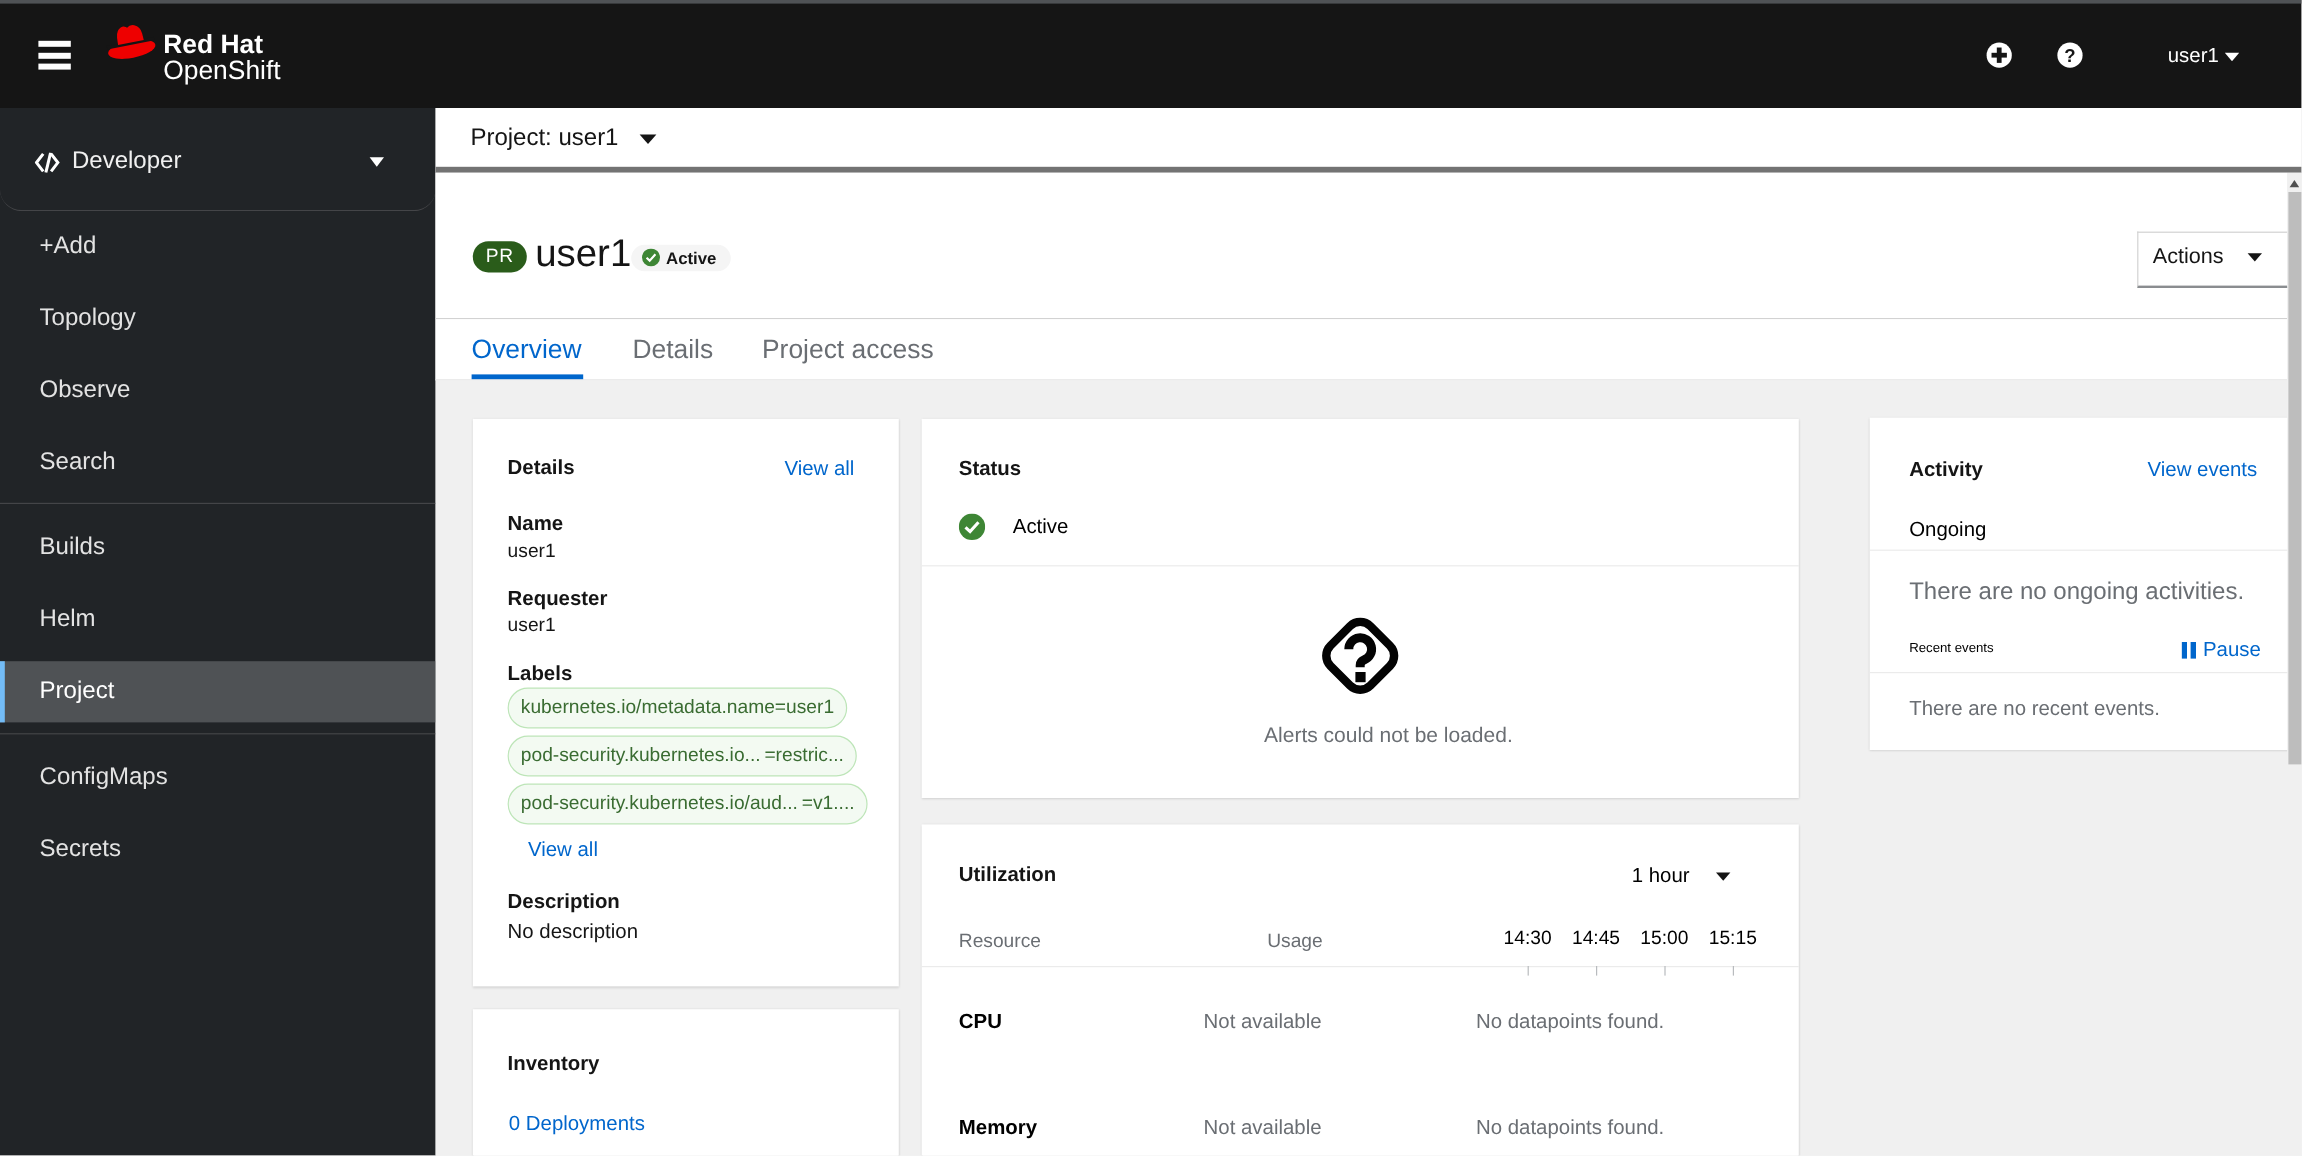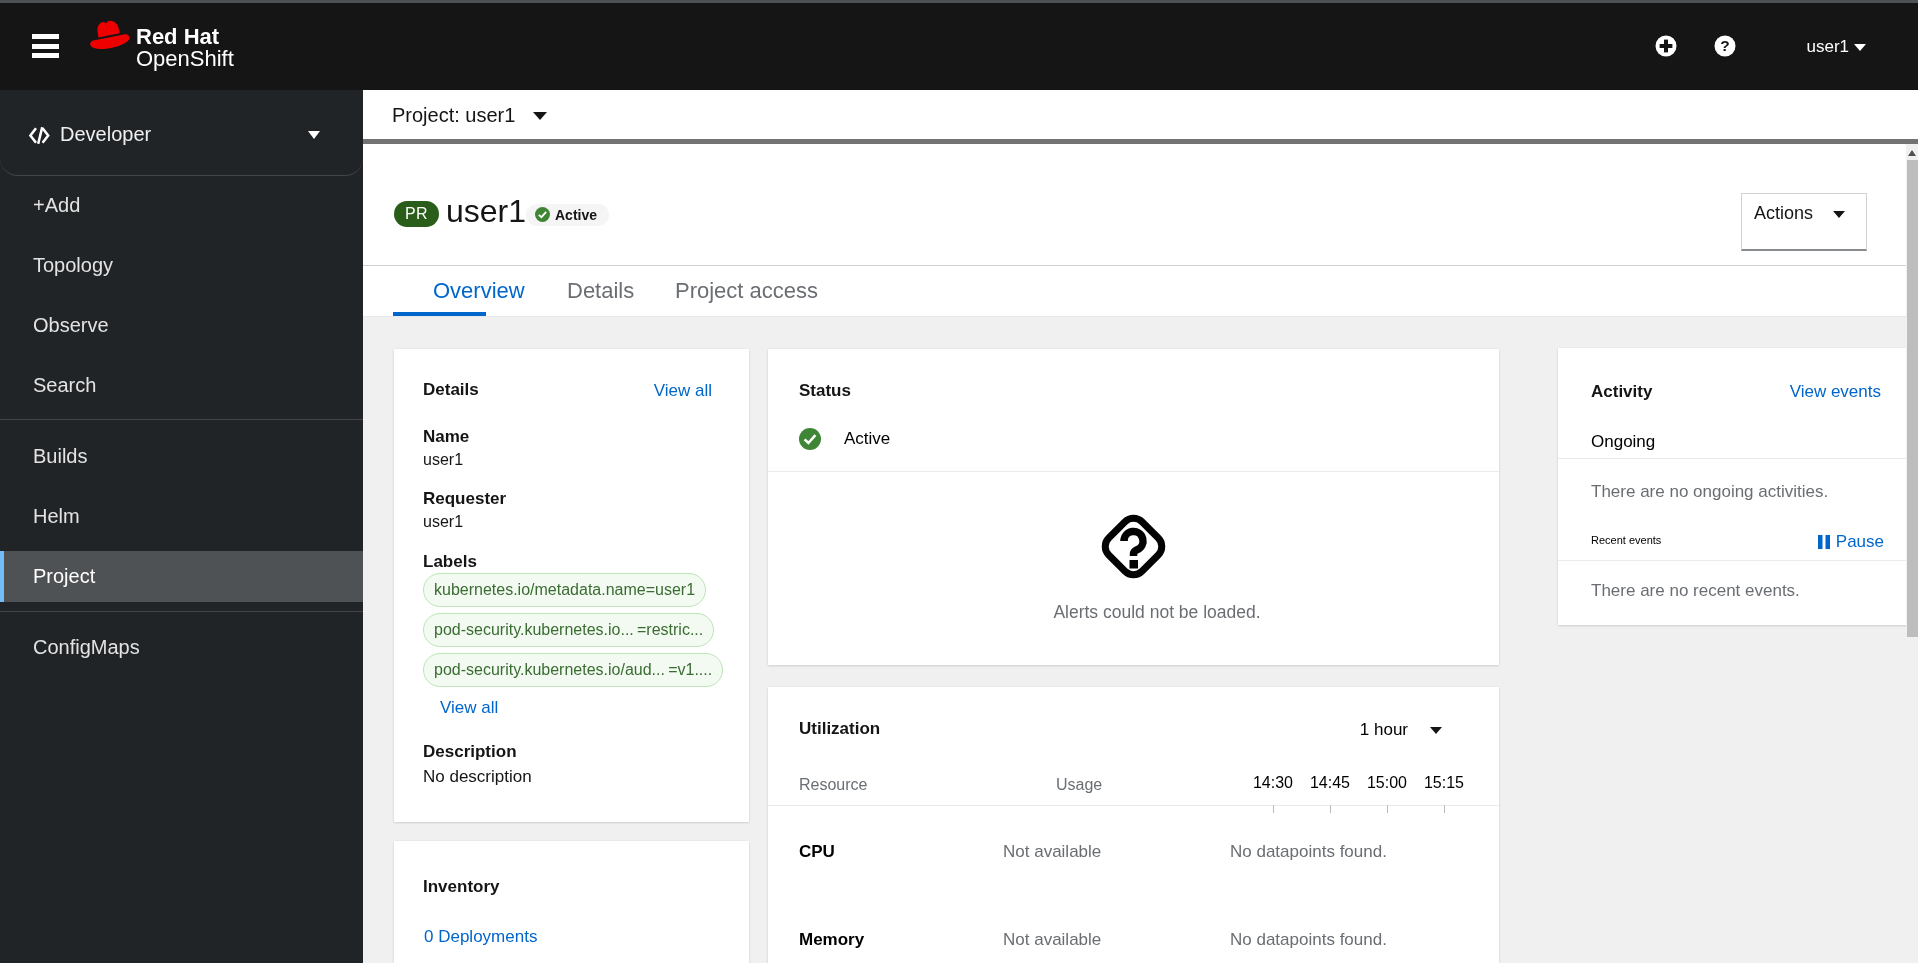--- a/index.html
+++ b/index.html
@@ -33,29 +33,29 @@
 
 
 #projbar { position:absolute; left:363px; top:90px; width:1555px; height:54px; background:#fff; border-bottom:5px solid #737373; }
 #projbar .txt { position:absolute; left:29px; top:14px; font-size:20px; color:#151515; }
 #projbar .caret-d { position:absolute; left:170px; top:22px; }
 
 
 #content { position:absolute; left:363px; top:144px; width:1555px; height:819px; background:#f0f0f0; }
 #pagehead { position:absolute; left:0; top:0; width:1543px; height:122px; background:#fff; border-bottom:1px solid #d2d2d2; }
 #tabsrow { position:absolute; left:0; top:122px; width:1543px; height:51px; background:#fff; border-bottom:1px solid #e7e7e7; }
-.tab { position:absolute; top:12px; font-size:22px; color:#6a6e73;margin-left:40px; }
+.tab { position:absolute; top:12px; font-size:22px; color:#6a6e73; }
 .tab.active { color:#0066cc; }
 #tab-underline { position:absolute; left:30px; bottom:0; width:93px; height:4px; background:#0066cc; }
 
 #prbadge { position:absolute; left:31px; top:57px; width:45px; height:26px; border-radius:13px; background:#2a5c1a; color:#fff; font-size:16px; font-weight:400; text-align:center; line-height:26px; letter-spacing:0.5px; }
 #ptitle { position:absolute; left:83px; top:49px; font-size:32px; color:#151515; }
 #activepill { position:absolute; left:163px; top:60px; height:22px; border-radius:11px; background:#f5f5f5; padding:0 12px 0 9px; line-height:22px; font-size:14px; font-weight:700; color:#151515; }
 #activepill svg { vertical-align:-2px; margin-right:5px; }
-#actionsbtn { position:absolute; left:1378px; top:49px; width:126px; height:58px; background:#fff; border:1px solid #d2d2d2; border-bottom:2px solid #8a8d90; font-size:18px; color:#151515; text-align:left; padding-left:12px; line-height:39px; }
+#actionsbtn { position:absolute; left:1418px; top:49px; width:126px; height:47px; background:#fff; border:1px solid #d2d2d2; border-bottom:2px solid #8a8d90; font-size:18px; color:#151515; text-align:left; padding-left:12px; line-height:39px; }
 #actionsbtn .caret-d { margin-left:20px; border-left-width:6px; border-right-width:6px; border-top-width:7px; }
 
 
 .card { position:absolute; background:#fff; box-shadow:0 1px 2px rgba(3,3,3,0.12), 0 0 2px rgba(3,3,3,0.06); }
 .ctitle { font-weight:700; font-size:17px; color:#151515; }
 .link { color:#0066cc; text-decoration:none; }
 .gray { color:#6a6e73; }
 .divline { position:absolute; left:0; width:100%; height:1px; background:#ebebeb; }
 
 #card-details  { left:31px;  top:205px; width:355px; height:473px; }
@@ -123,20 +123,21 @@
   </ul>
   <div class="navdiv" style="top:329px"></div>
   <ul class="nav" style="top:341px">
     <li>Builds</li>
       <li>Helm</li>
       <li class="cur">Project</li>
   </ul>
   <div class="navdiv" style="top:521px"></div>
   <ul class="nav" style="top:532px">
     <li>ConfigMaps</li>
+      <li>Secrets</li>
   </ul>
 </div>
 
 <div id="projbar">
   <div class="txt">Project: user1</div>
   <span class="caret-d"></span>
 </div>
 
 <div id="content">
   <div id="pagehead">
@@ -185,21 +186,21 @@
       <rect x="29.5" y="47" width="8.5" height="8.5" fill="#030303"></rect>
     </svg>
     <div class="abs gray" style="left:0; top:253px; width:778px; text-align:center; font-size:17.5px">Alerts could not be loaded.</div>
   </div>
 
   <div class="card" id="card-activity">
     <div class="ctitle abs" style="left:33px; top:34px">Activity</div>
     <a class="link abs" style="right:35px; top:34px; font-size:17px">View events</a>
     <div class="abs" style="left:33px; top:84px; font-size:17px">Ongoing</div>
     <div class="divline" style="top:110px"></div>
-    <div class="abs gray" style="left:33px; top:134px; font-size:17px">There are no ongoing activities.</div>
+    <div class="abs gray" style="left:33px; top:134px; font-size:20px">There are no ongoing activities.</div>
     <div class="abs" style="left:33px; top:186px; font-size:11px">Recent events</div>
     <div class="abs" style="right:32px; top:184px; font-size:17px">
       <svg width="12" height="14" viewBox="0 0 12 14" style="vertical-align:-2px; margin-right:6px">
           <rect x="0" y="0" width="4.5" height="14" fill="#0066cc"></rect>
           <rect x="7.5" y="0" width="4.5" height="14" fill="#0066cc"></rect>
         </svg><a class="link">Pause</a>
     </div>
     <div class="divline" style="top:212px"></div>
     <div class="abs gray" style="left:33px; top:233px; font-size:17px">There are no recent events.</div>
   </div>

